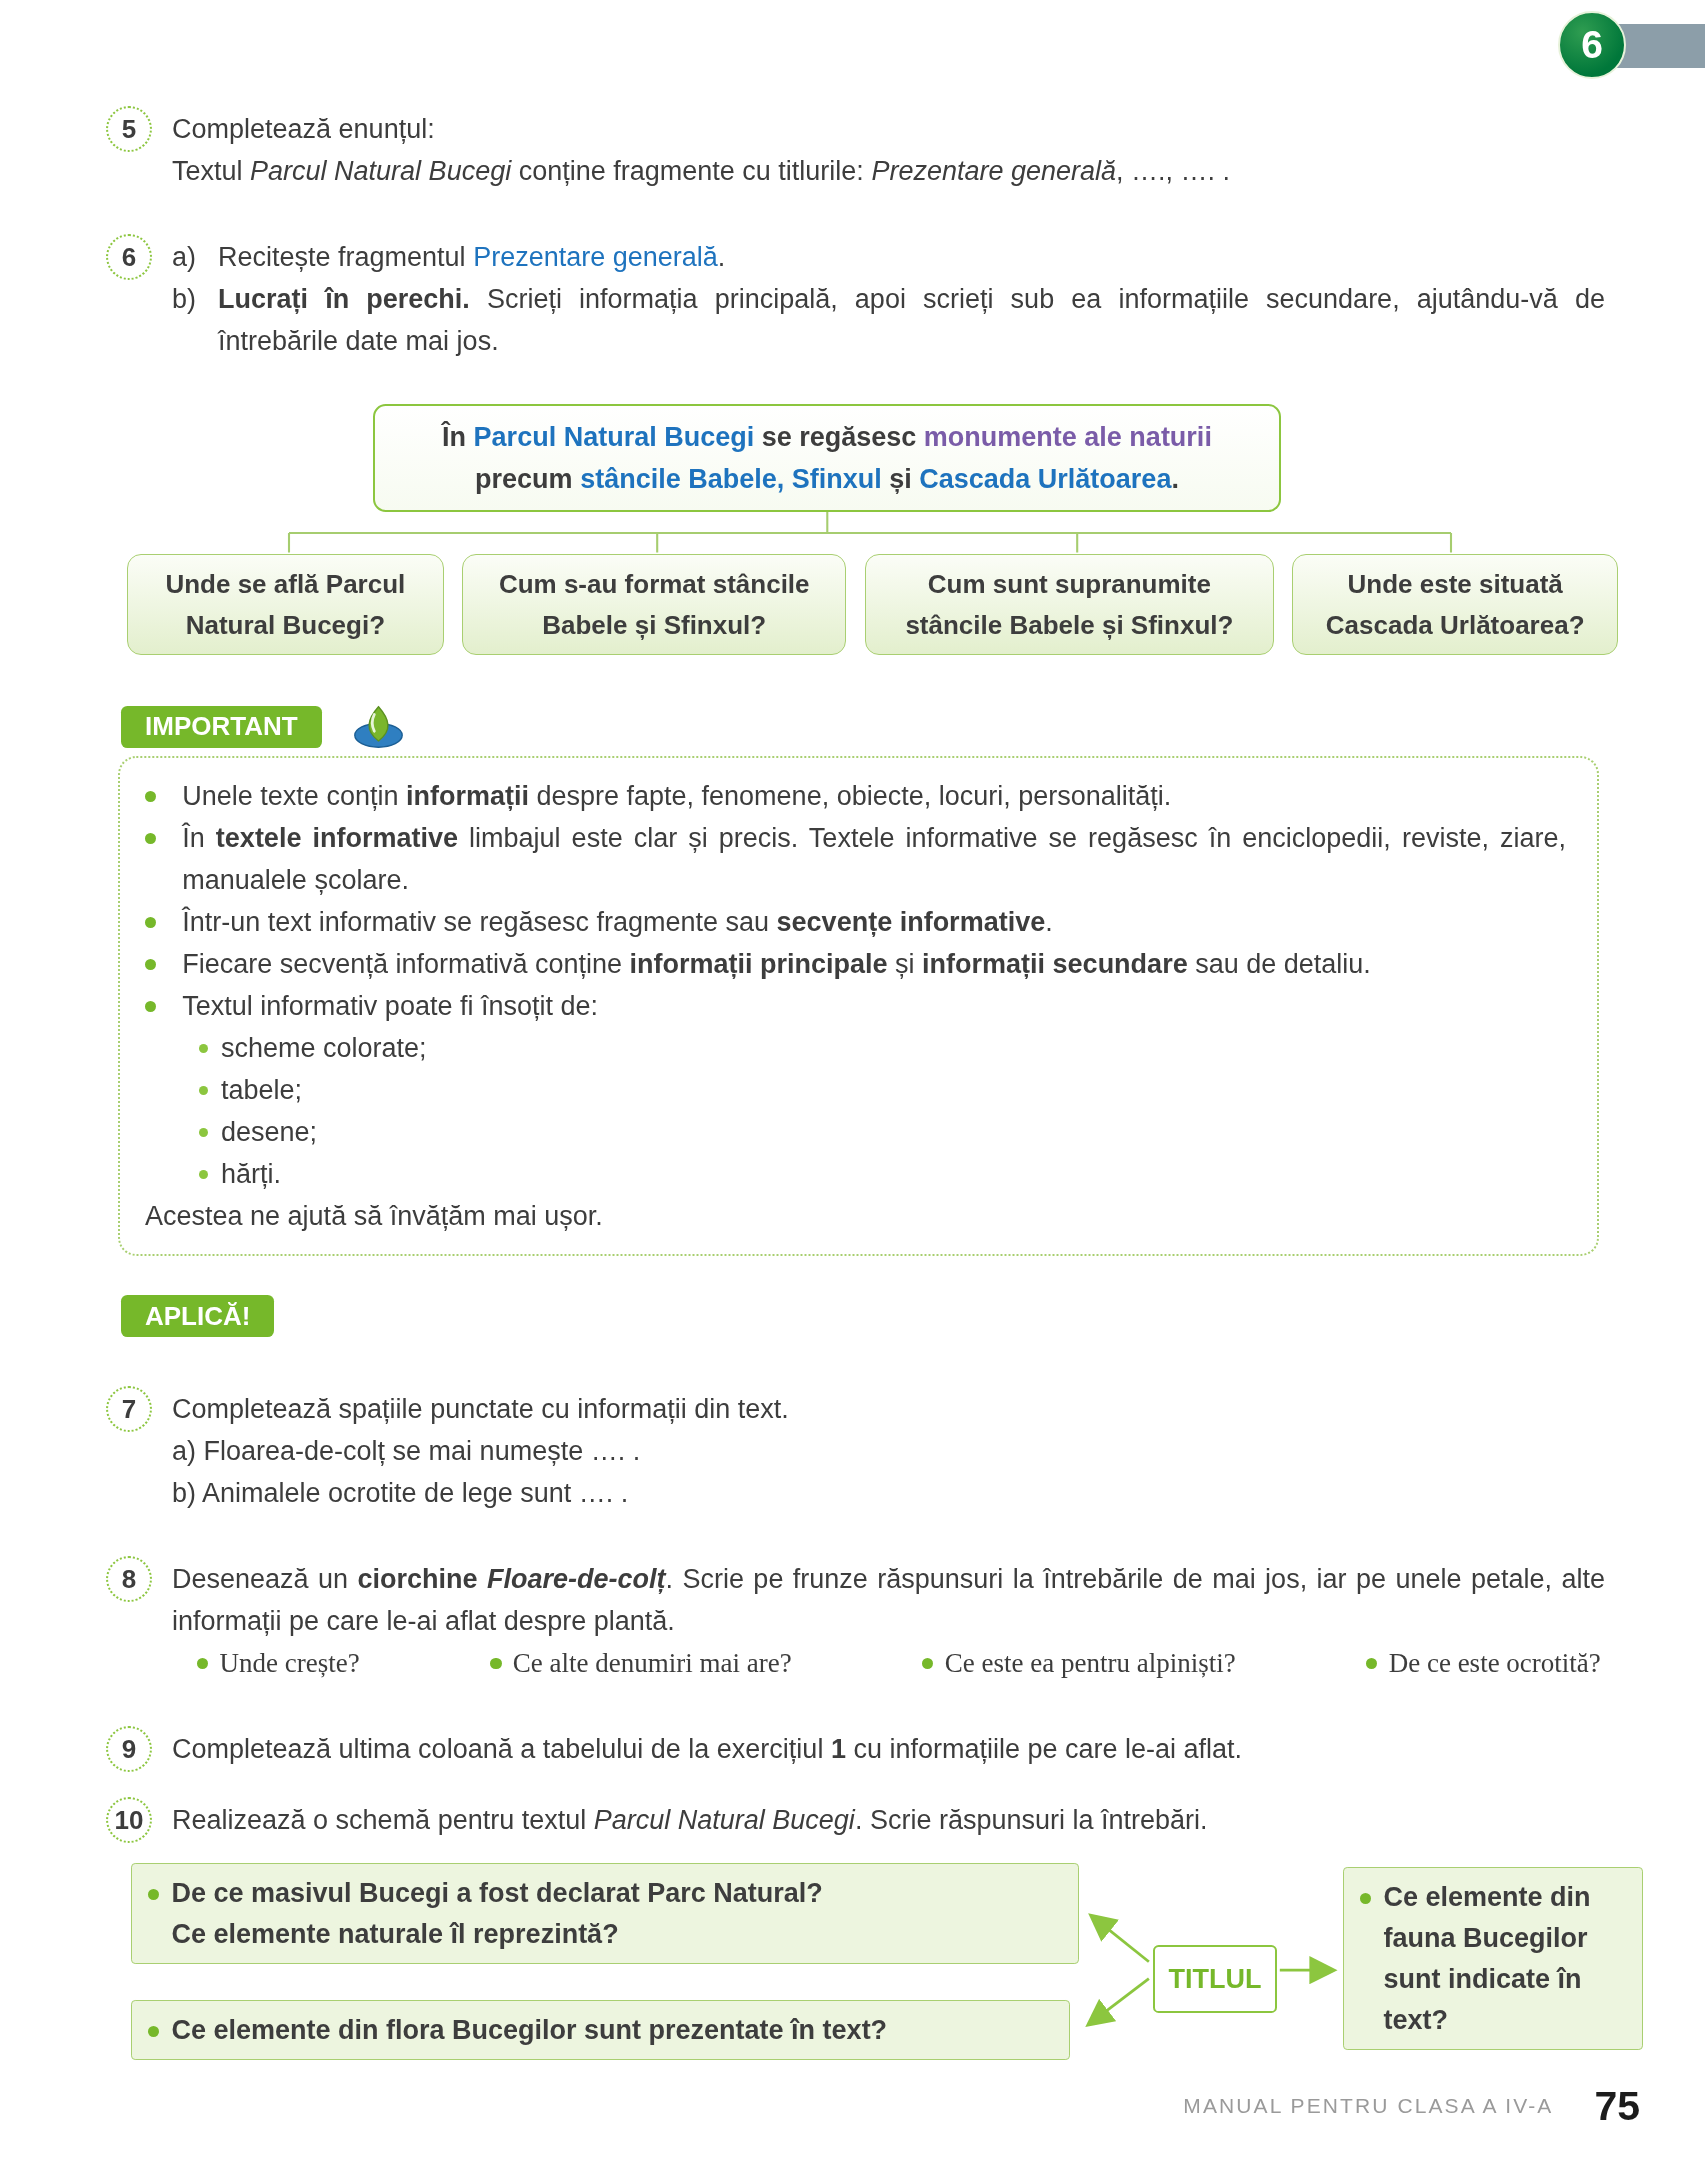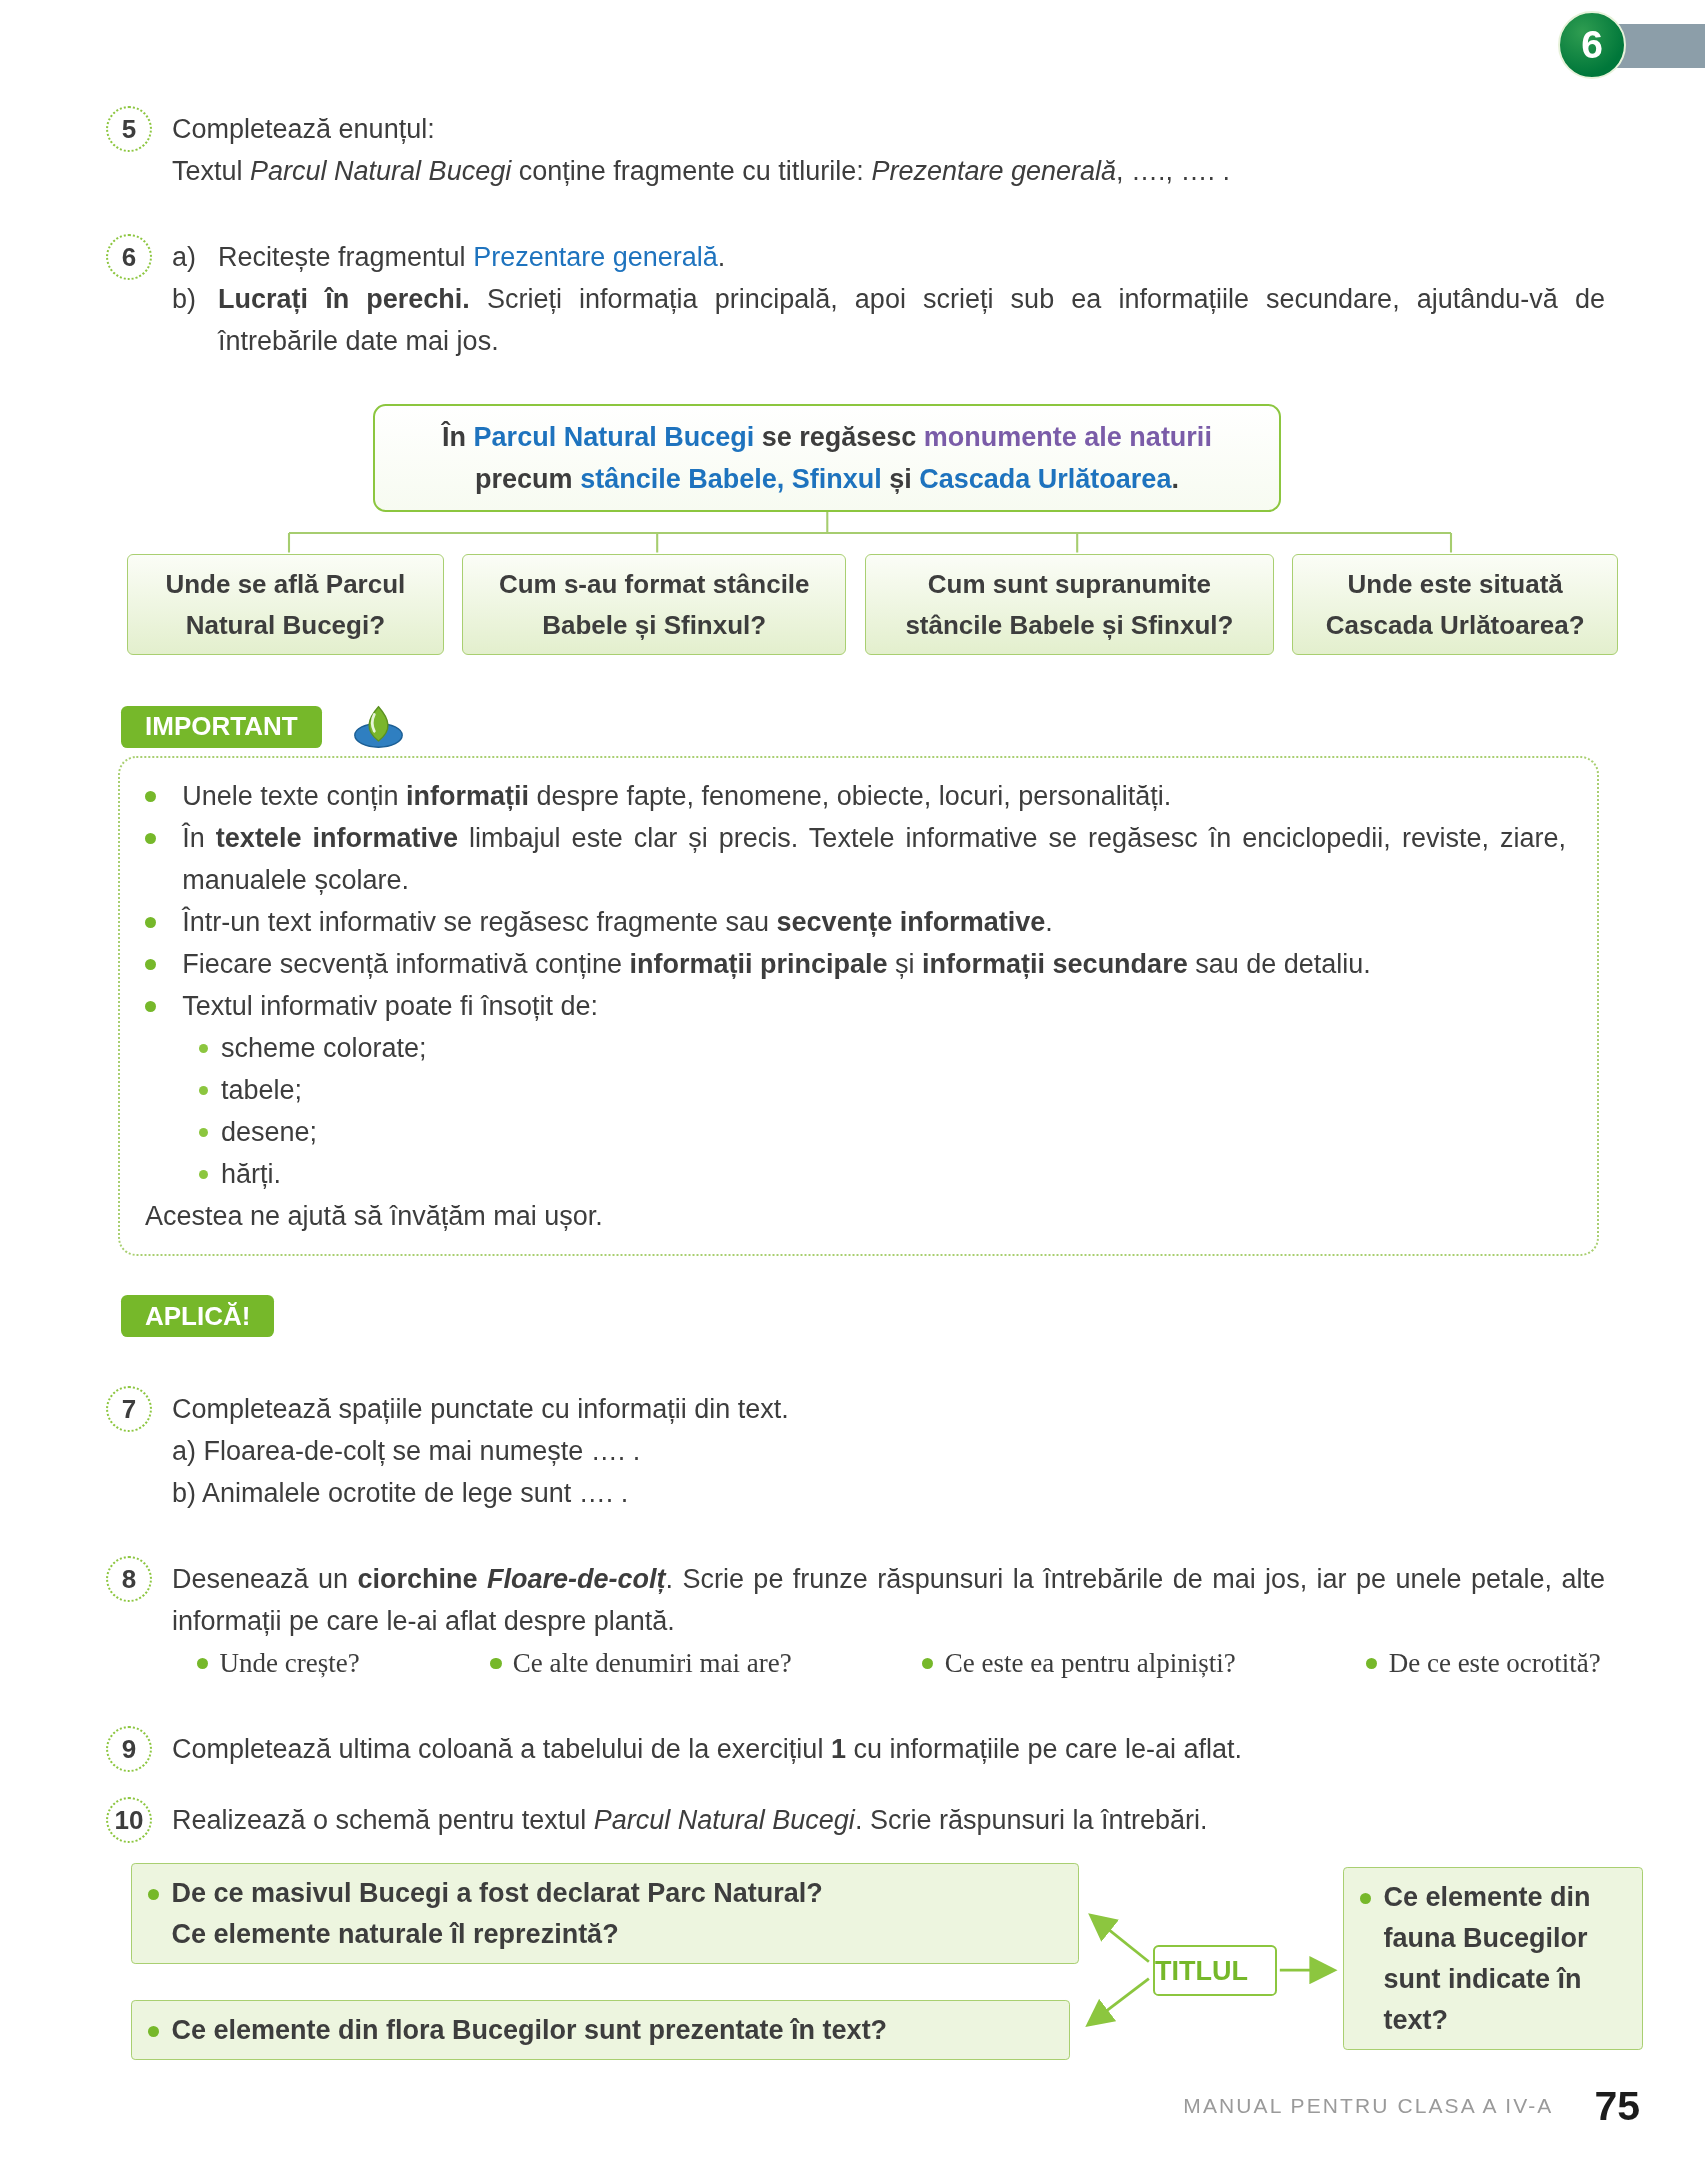--- a/index.html
+++ b/index.html
@@ -46,21 +46,21 @@
   
   .scheme-box {
     margin:42px 0 0 373px; width:908px;
     border:2.1px solid #8cc63f; border-radius:12.7px;
     background:linear-gradient(180deg,#ffffff,#f7fbf1);
     padding:10px 17.6px; text-align:center; font-weight:600;
   }
   .connector { display:block; }
   .q-row { display:flex; gap:18.3px; margin:0 87px 0 127px; }
   .q-box {
-    border:1.4px solid #a9cf71; border-radius:6px;
+    border:1.4px solid #a9cf71; border-radius:14px;
     background:linear-gradient(180deg,#fbfdf7 0%, #e3efcd 100%);
     padding:8.4px 11.3px; text-align:center;
     font-weight:700; font-size:26px; line-height:41px;
   }
   .q-box.q1 { width:318px; }
   .q-box.q2 { width:386px; }
   .q-box.q3 { width:411px; }
   .q-box.q4 { width:327px; }
 
   
@@ -92,23 +92,23 @@
   .dbox {
     position:absolute;
     background:#edf5df; border:1.4px solid #a9cf71; border-radius:4.2px;
     font-weight:600; line-height:41px;
   }
   .dbox .inner { display:flex; gap:12.7px; padding:8.4px 15.5px; }
   .dbox1 { left:131px; top:0; width:948px; }
   .dbox2 { left:131px; top:137px; width:939px; }
   .dright { left:1343px; top:4.2px; width:300px; }
   .dtitle {
-    position:absolute; left:1153px; top:82px; width:124px; height:51px;
+    position:absolute; left:1153px; top:82px; width:124px; height:68px;
     background:#ffffff; border:2.1px solid #8cc63f; border-radius:5.6px;
-    display:flex; align-items:center; 
+    display:flex; align-items:center; justify-content:center;
     color:#76b82a; font-weight:700; font-size:27px;
   }
   .arrows { position:absolute; left:0; top:0; }
 
   
   .footer { position:absolute; right:65px; bottom:34px; display:flex; align-items:flex-end; gap:41px;margin-left:24px; }
   .footer-text { color:#9a9a9a; font-size:21px; letter-spacing:2.1px; }
   .page-num { color:#1c1c1c; font-size:41px; font-weight:700; }
 
   .mt150 { margin-top:106px; }

